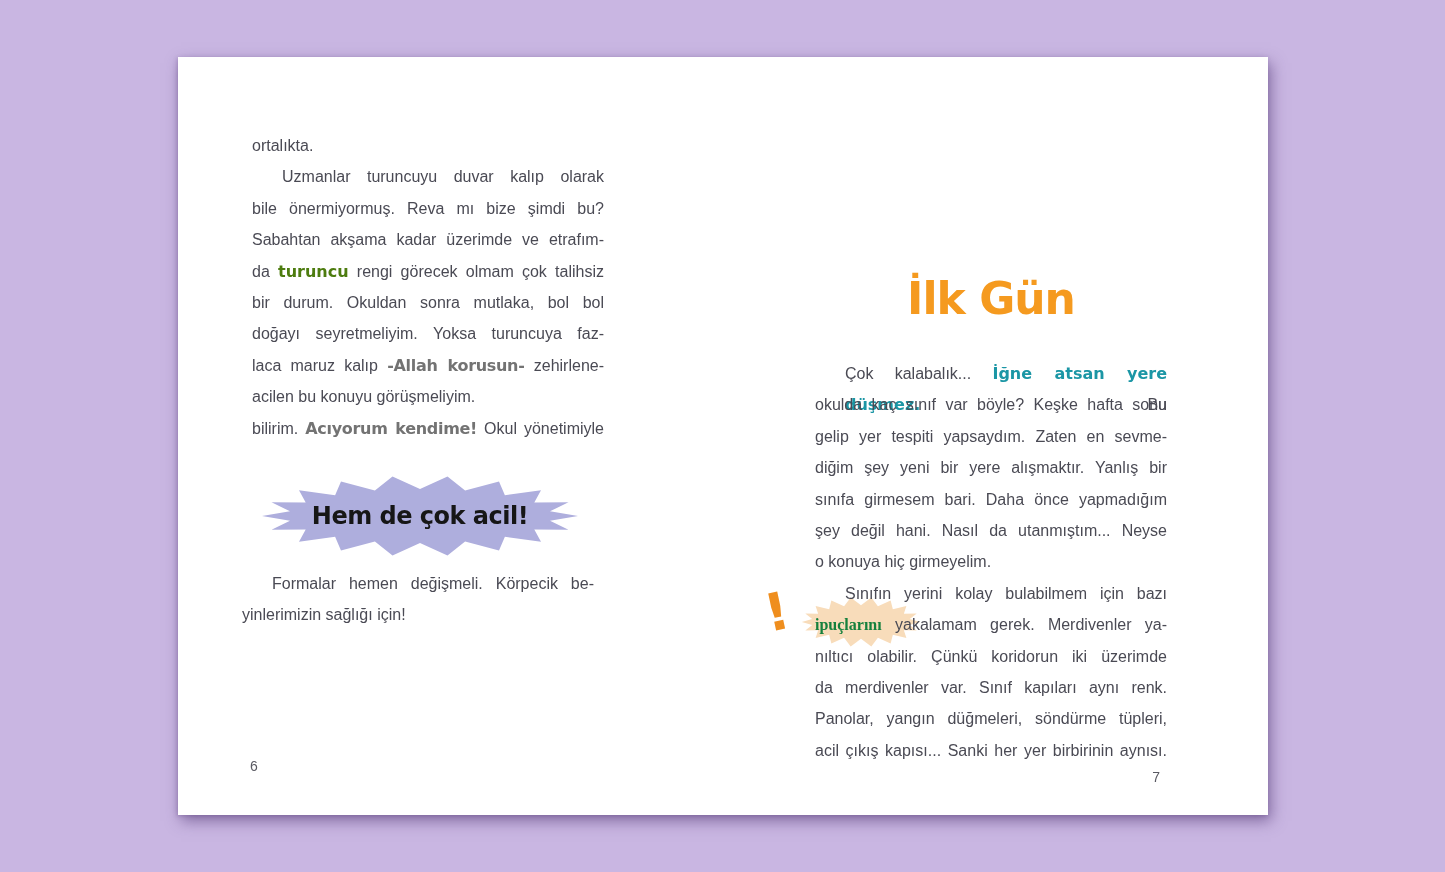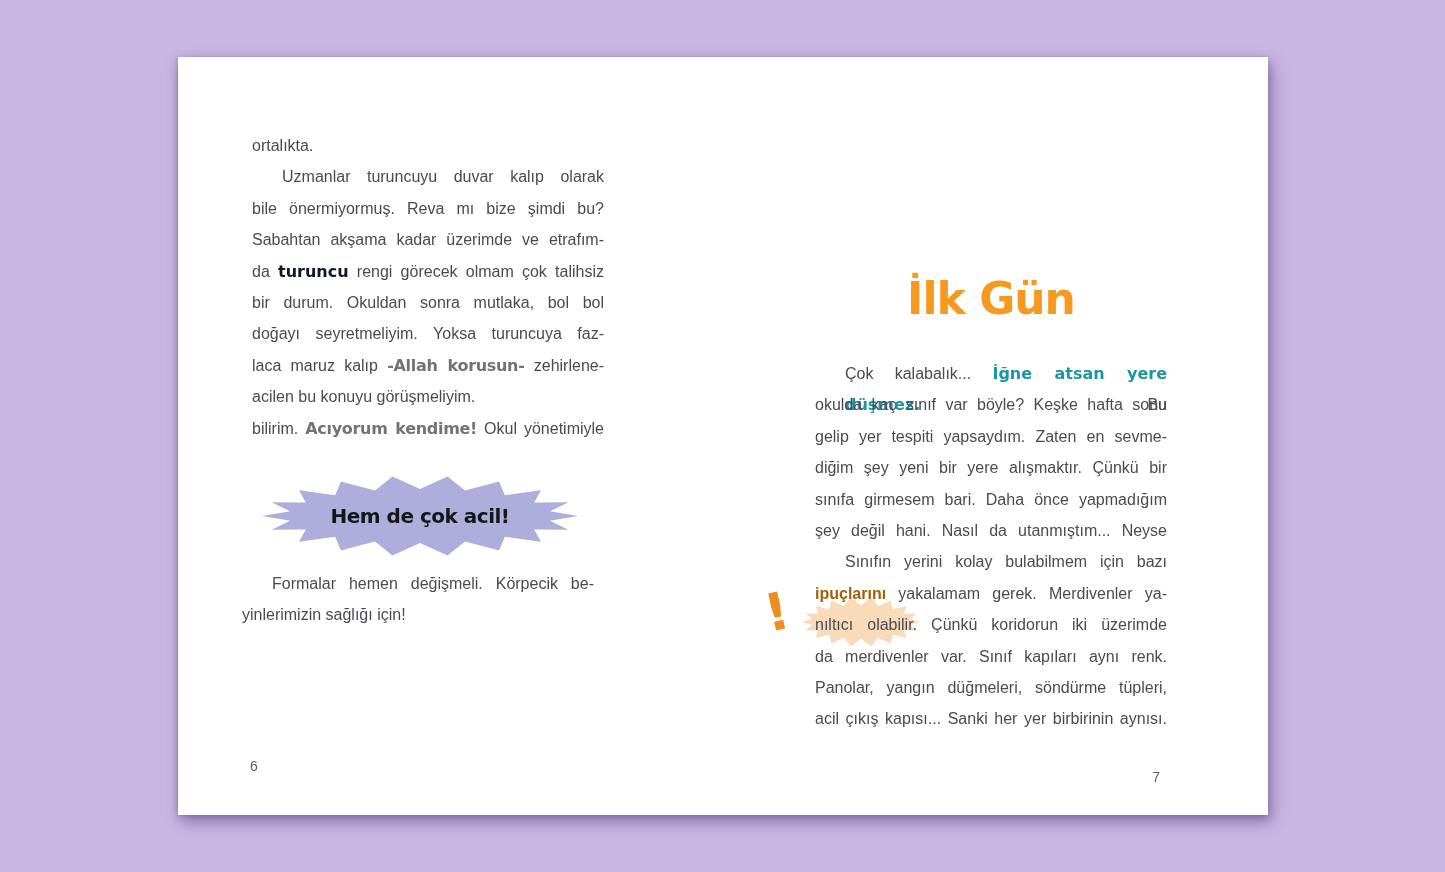--- a/index.html
+++ b/index.html
@@ -27,55 +27,55 @@
     color: #4a4a54;
     text-align: justify;
     text-align-last: justify;
     white-space: normal;
     position: relative;
     z-index: 1;
   }
   .line.noj { text-align: left; text-align-last: left; }
   .line.ind { padding-left: 30px; }
   .orange-word {
-    color: #0f172a;
+    color: #4d7c0f;
     font-weight: 700;
     font-family: "DejaVu Sans", sans-serif;
   }
   .hand {
     color: #737373;
     font-weight: 700;
     font-family: "DejaVu Sans", sans-serif;
     letter-spacing: -0.3px;
   }
   .teal-word {
     color: #1b96a5;
     font-weight: 700;
     font-family: "DejaVu Sans", sans-serif;
   }
   .hl-word {
-    color: #a16207;
+    color: #15803d;
     font-weight: 700;
-    font-family: Liberation Sans, sans-serif;
+    font-family: Liberation Serif, serif;
     position: relative;
     z-index: 2;
   }
   .burst {
     position: absolute;
     left: 82px; top: 417px;
     width: 320px; height: 84px;
   }
   .burst svg { position: absolute; left: 0; top: 0; }
   .burst-text {
     position: absolute;
     left: 0; top: 0; width: 100%; height: 100%;
     display: flex; align-items: center; justify-content: center;
     font-family: "DejaVu Sans", sans-serif;
     font-weight: 700;
-    font-size: 20px;
+    font-size: 24px;
     color: #161616;
     letter-spacing: -0.5px;
   }
   .chapter-title {
     position: absolute;
     left: 637px; top: 188px; width: 352px;
     text-align: center;
     font-family: "DejaVu Sans", sans-serif;
     font-weight: 700;
     font-size: 44px;
@@ -143,23 +143,24 @@
   <div class="chapter-title">İlk Gün</div>
 
   <div class="col right-body">
     <div class="excl-icon">!</div>
     <svg class="hl-blob" viewBox="0 0 320 84" preserveAspectRatio="none">
       <polygon fill="#f8dcba" points="318,42 290,46.7 308.5,55.7 274.3,55.5 281,67.7 244.9,62.7 239,76.6 205.1,67.4 187.5,81.4 160,69 132.5,81.4 114.9,67.4 81,76.6 75.1,62.7 39,67.7 45.7,55.5 11.5,55.7 30,46.7 2,42 30,37.3 11.5,28.3 45.7,28.5 39,16.3 75.1,21.3 81,7.4 114.9,16.6 132.5,2.6 160,15 187.5,2.6 205.1,16.6 239,7.4 244.9,21.3 281,16.3 274.3,28.5 308.5,28.3 290,37.3"></polygon>
     </svg>
     <div class="line ind"><span>Çok kalabalık... </span><span class="teal-word">İğne atsan yere düşmez.</span><span> Bu</span></div>
     <div class="line">okulda kaç sınıf var böyle? Keşke hafta sonu</div>
     <div class="line">gelip yer tespiti yapsaydım. Zaten en sevme-</div>
-    <div class="line">diğim şey yeni bir yere alışmaktır. Çünkü bir</div>
+    <div class="line">diğim şey yeni bir yere alışmaktır. Yanlış bir</div>
     <div class="line">sınıfa girmesem bari. Daha önce yapmadığım</div>
     <div class="line">şey değil hani. Nasıl da utanmıştım... Neyse</div>
+    <div class="line noj">o konuya hiç girmeyelim.</div>
     <div class="line ind">Sınıfın yerini kolay bulabilmem için bazı</div>
     <div class="line"><span class="hl-word">ipuçlarını</span><span> yakalamam gerek. Merdivenler ya-</span></div>
     <div class="line">nıltıcı olabilir. Çünkü koridorun iki üzerimde</div>
     <div class="line">da merdivenler var. Sınıf kapıları aynı renk.</div>
     <div class="line">Panolar, yangın düğmeleri, söndürme tüpleri,</div>
     <div class="line">acil çıkış kapısı... Sanki her yer birbirinin aynısı.</div>
   </div>
 
   <div class="pagenum pn-right">7</div>
 

